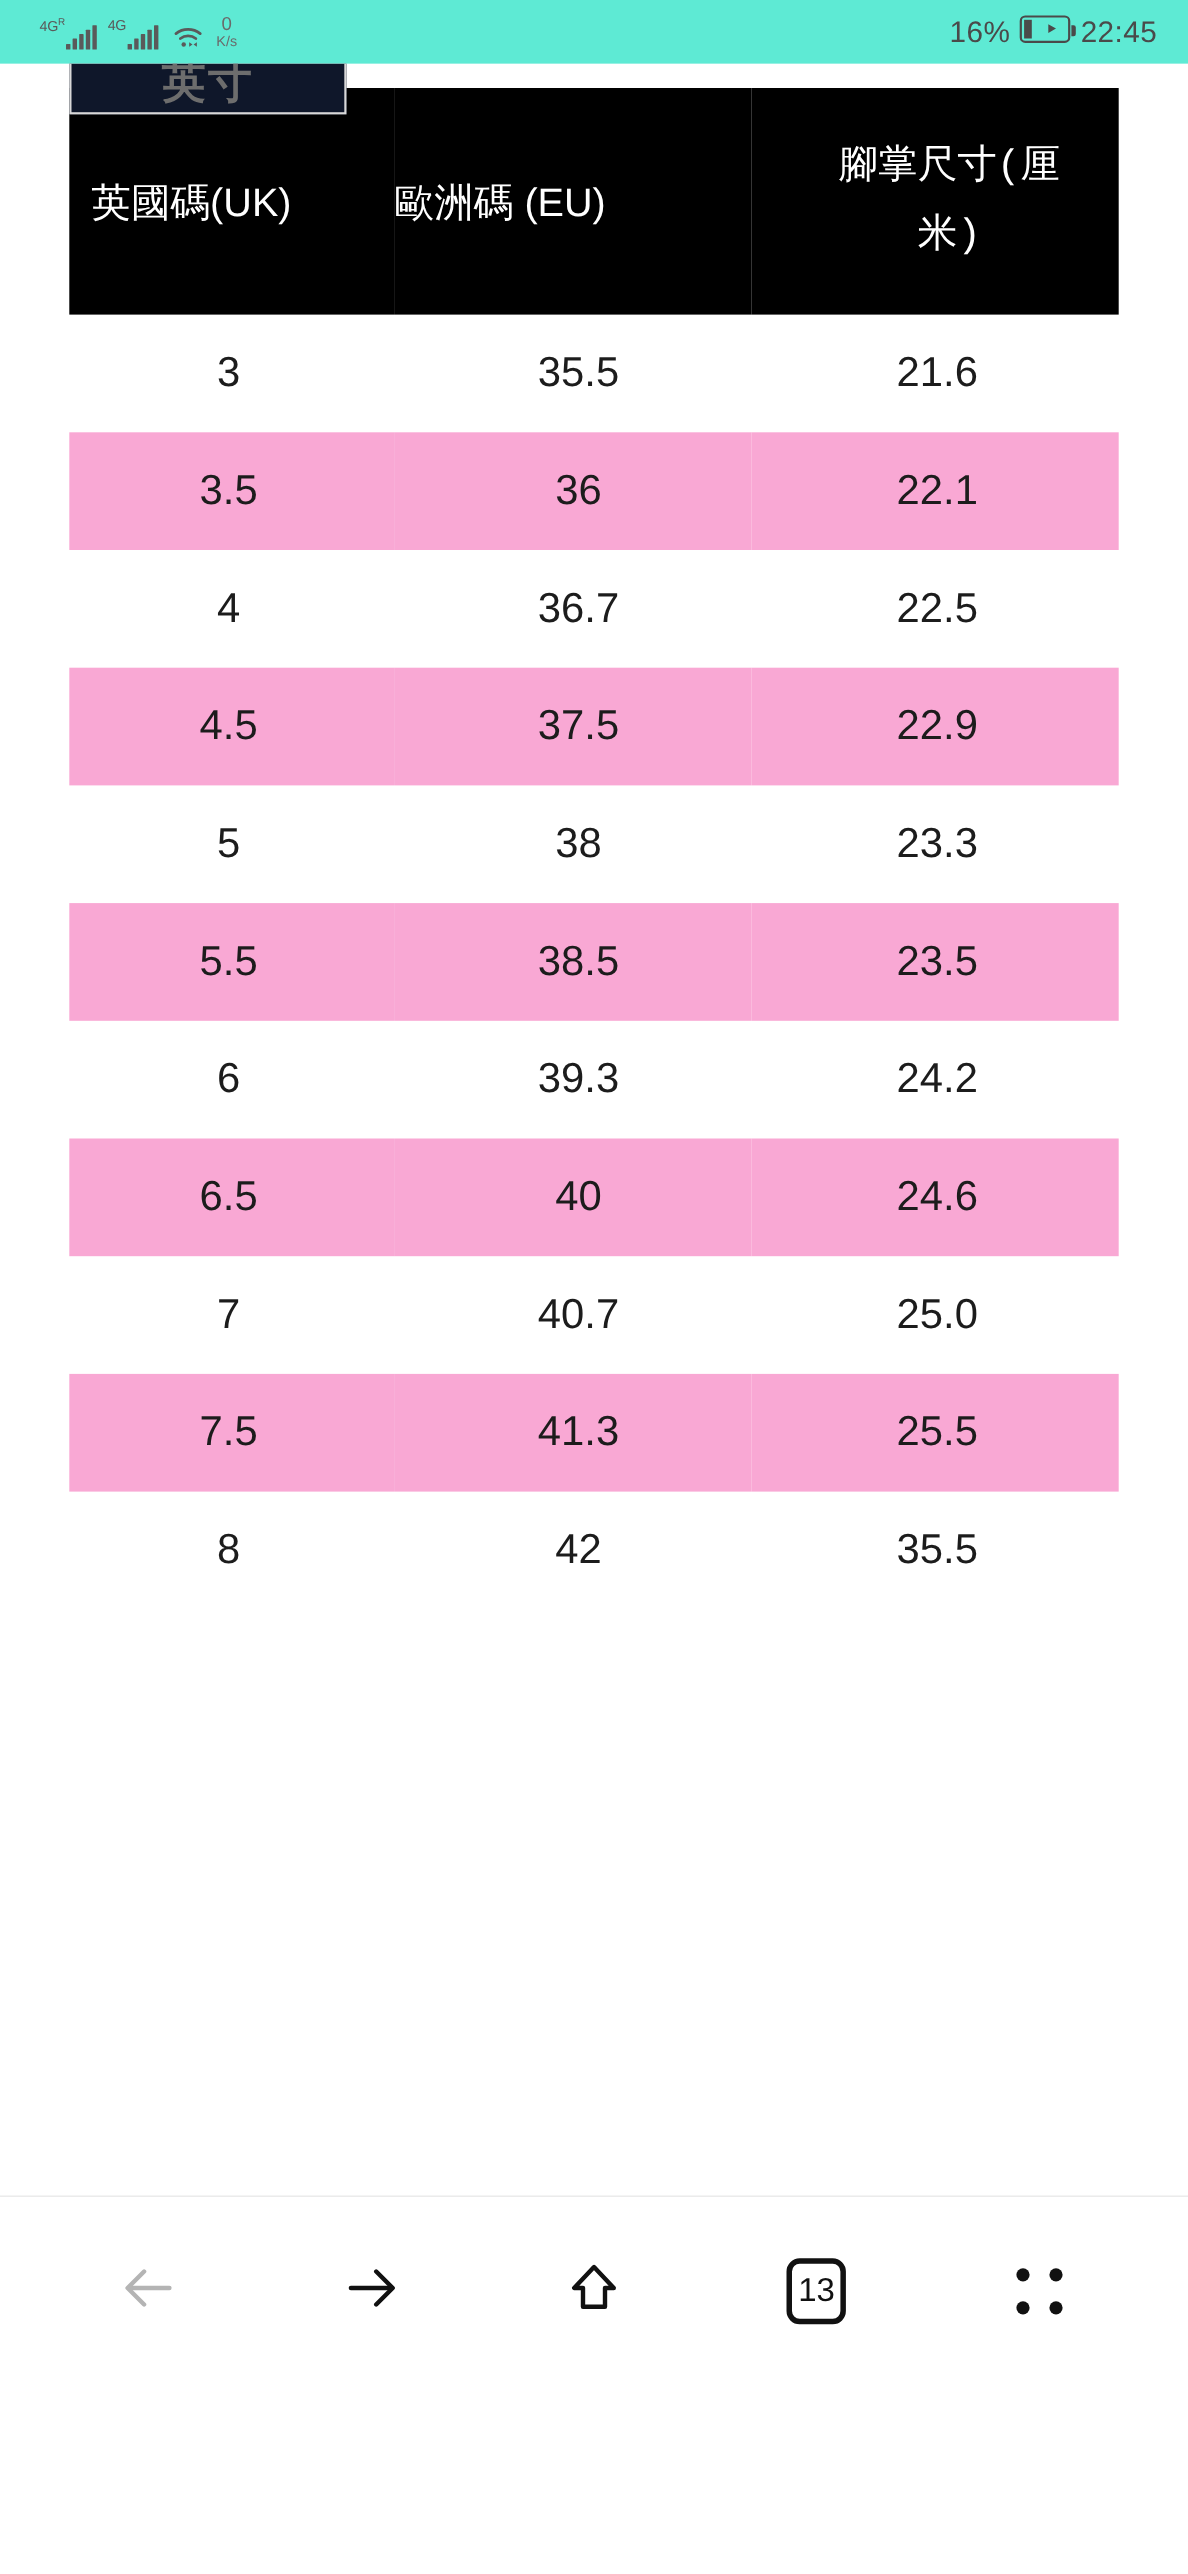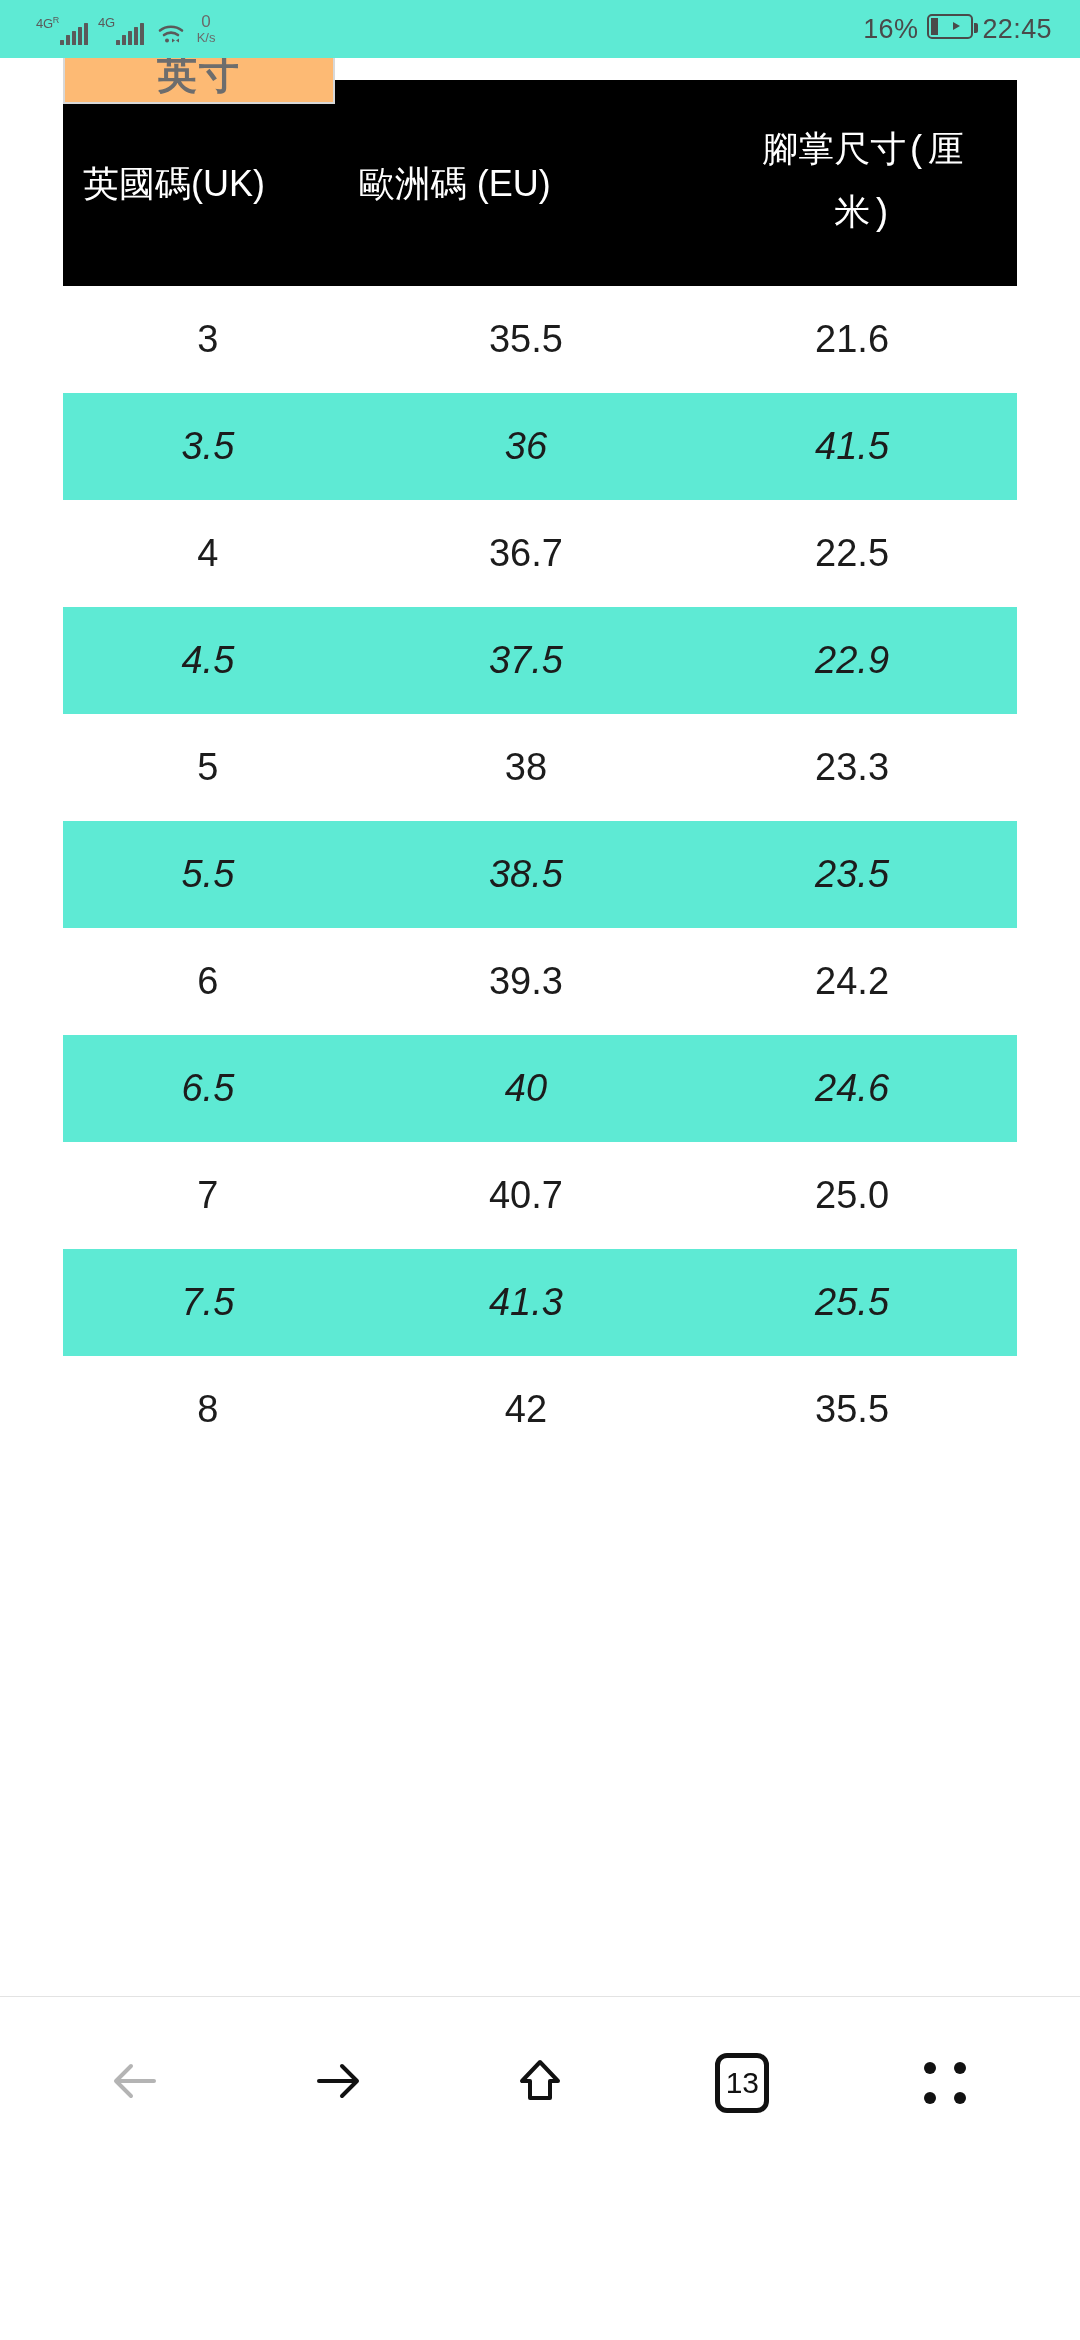--- a/index.html
+++ b/index.html
@@ -92,23 +92,23 @@
     position: relative;
     background: #ffffff;
     height: 2110px;
     overflow: hidden;
   }
 
   .tab-strip {
     position: absolute;
     left: 63px;
     top: -22px;
-    width: 272px;
+    width: 252px;
     height: 68px;
-    background: #fdba74;
+    background: #0f172a;
     border: 2px solid #d8d8d8;
     box-sizing: border-box;
     display: flex;
     align-items: center;
     justify-content: center;
     z-index: 4;
   }
   .tab-strip .lbl {
     color: #6d6d6d;
     font-size: 40px;
@@ -144,21 +144,21 @@
   table.size-table thead th.c3 { text-align: center; padding-left: 26px; font-family: Liberation Mono, monospace; }
 
   table.size-table tbody td {
     text-align: center;
     font-size: 38px;
     color: #1c1c1c;
     height: 107px;
     padding: 0;
     border: none;
   }
-  table.size-table tbody tr.alt td { background: #5eead4; font-style: italic; }
+  table.size-table tbody tr.alt td { background: #f9a8d4; }
   table.size-table tbody tr td:first-child  { padding-right: 6px; }
   table.size-table tbody tr td:nth-child(2) { padding-left: 10px; }
   table.size-table tbody tr td:nth-child(3) { padding-left: 4px; }
 
   
   .nav-bar {
     position: absolute;
     left: 0; right: 0; bottom: 0;
     height: 172px;
     background: #ffffff;
@@ -270,21 +270,21 @@
       </thead>
       <tbody>
         <tr>
           <td>3</td>
           <td>35.5</td>
           <td>21.6</td>
         </tr>
         <tr class="alt">
           <td>3.5</td>
           <td>36</td>
-          <td>41.5</td>
+          <td>22.1</td>
         </tr>
         <tr>
           <td>4</td>
           <td>36.7</td>
           <td>22.5</td>
         </tr>
         <tr class="alt">
           <td>4.5</td>
           <td>37.5</td>
           <td>22.9</td>

